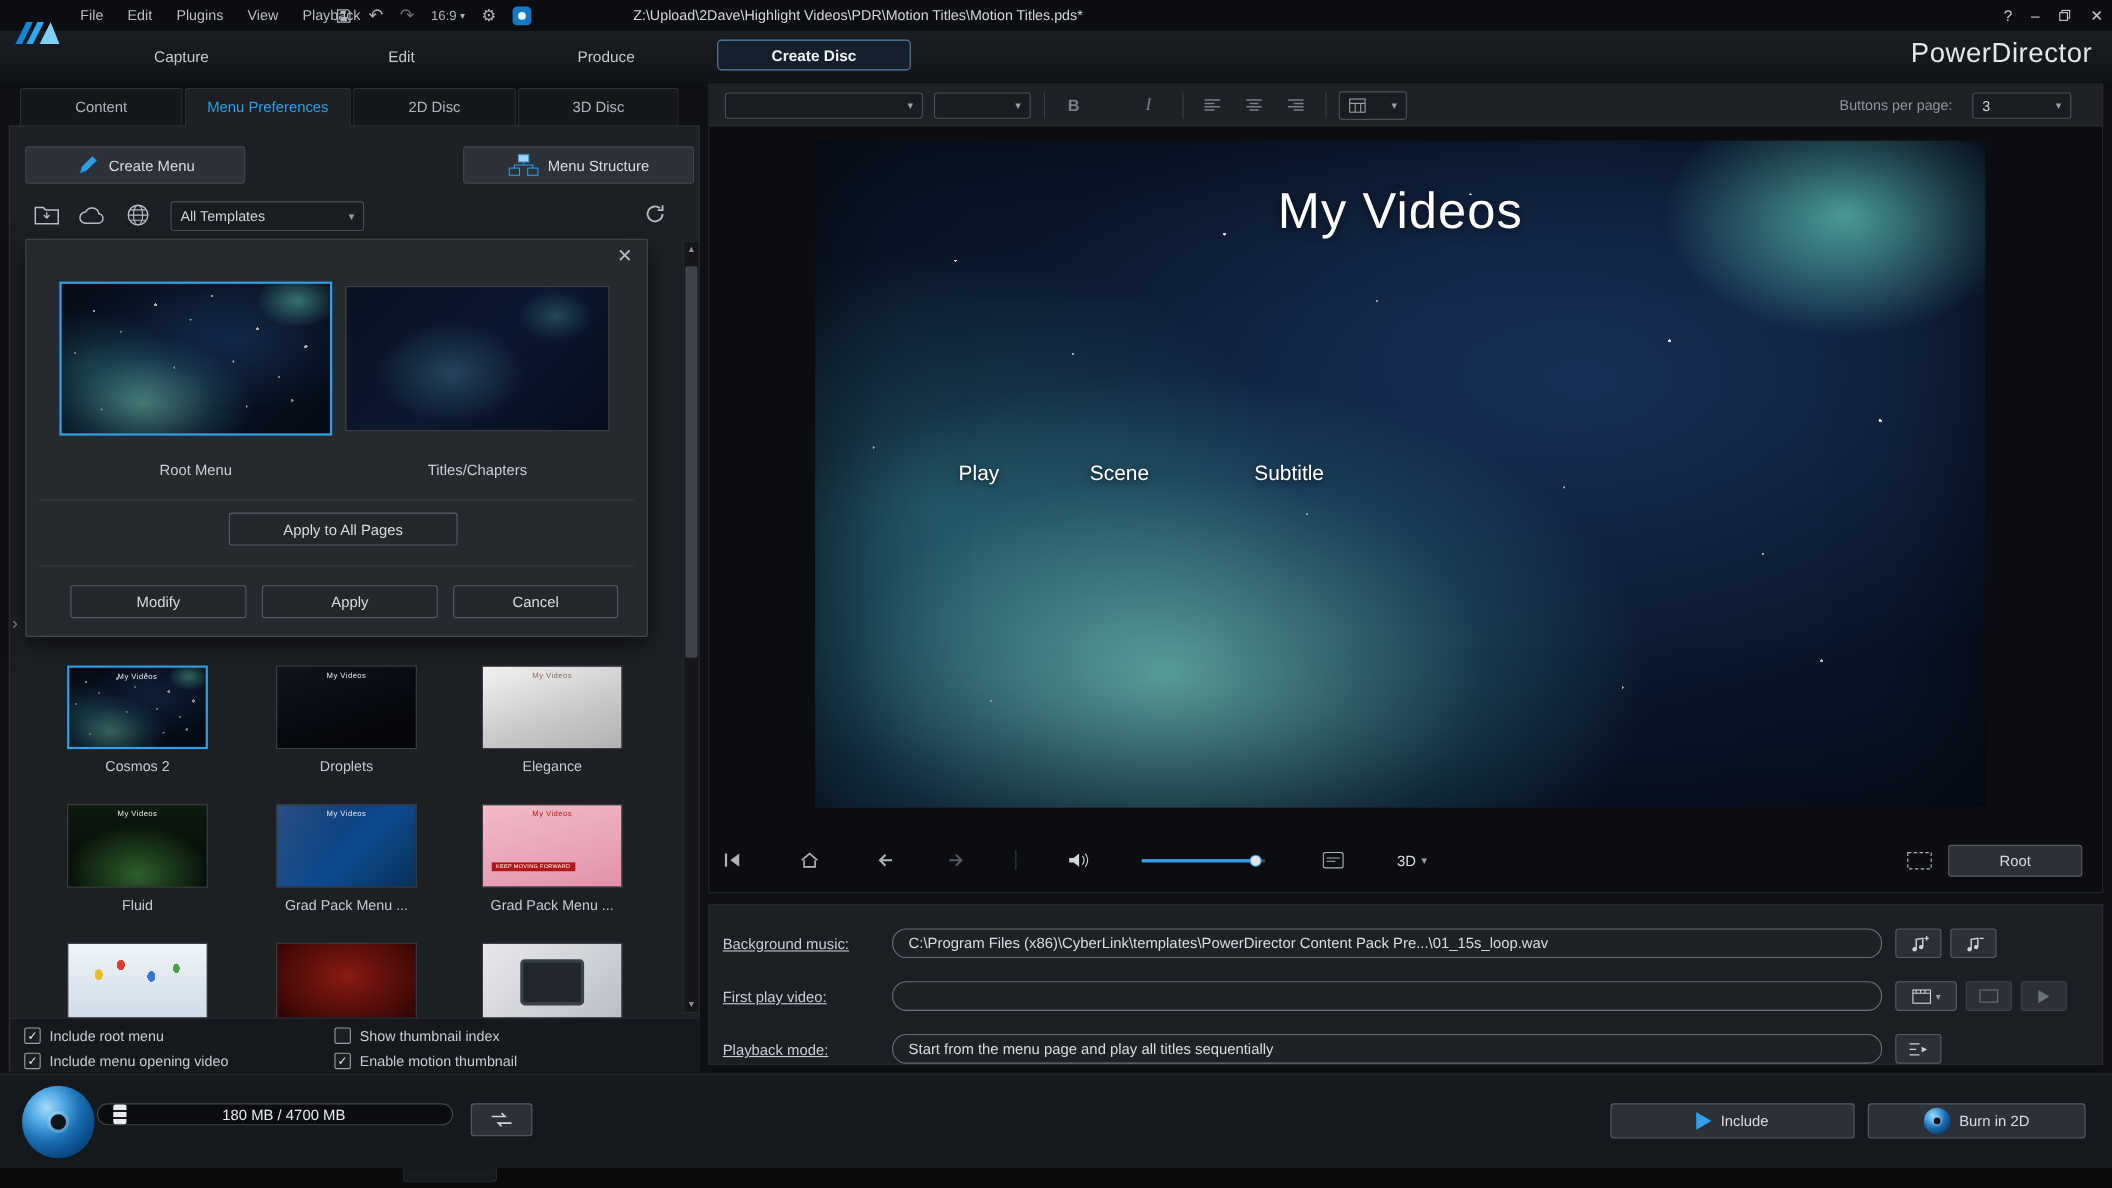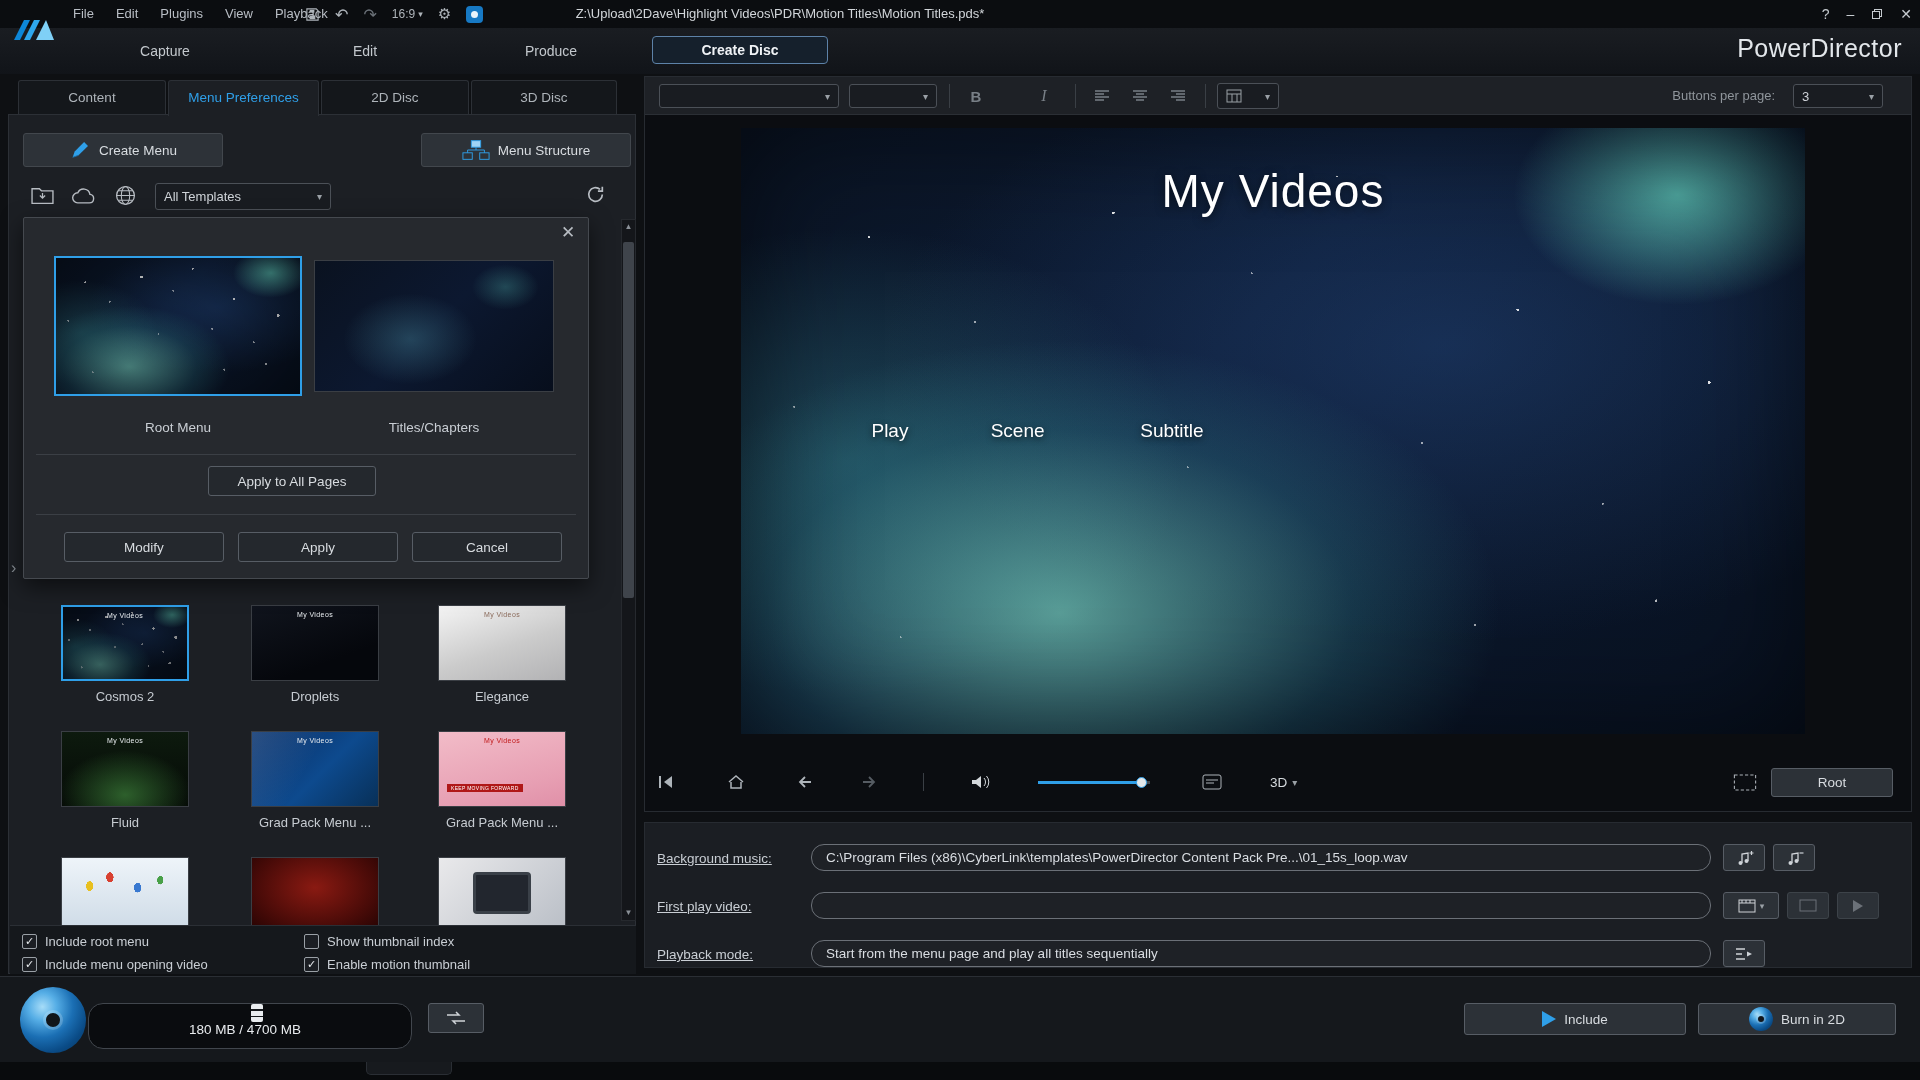--- a/index.html
+++ b/index.html
@@ -135,21 +135,21 @@
 
 
 .settings { position:absolute; left:644px; top:822px; width:1268px; height:146px; background:#1b1e23; border:1px solid #272b31; }
 .slabel { position:absolute; left:12px; color:#c9ced4; font-size:13.5px;text-decoration:underline; }
 
 
 .bottombar { position:absolute; left:0; top:976px; width:1920px; height:86px; background:#15181c; border-top:1px solid #2a2e34; }
 .disc { border-radius:50%; background:radial-gradient(circle at 34% 30%, #a6dcf8 0%, #56aee6 22%, #1b6fb4 48%, #0a4b86 72%, #063158 100%); position:relative; }
 .disc::after { content:""; position:absolute; left:50%; top:50%; width:14px; height:14px; margin:-7px 0 0 -7px; border-radius:50%; background:#11151a; box-shadow:0 0 0 3px rgba(255,255,255,.18); }
 .disc.mini::after { width:6px; height:6px; margin:-3px 0 0 -3px; box-shadow:0 0 0 2px rgba(255,255,255,.2); }
-.pill { position:absolute; left:88px; top:26px; width:324px; height:46px; border-radius:15px; background:#0a0c0f; border:1px solid #41464d; display:flex; align-items:center;flex-direction:column; }
+.pill { position:absolute; left:88px; top:26px; width:324px; height:20px; border-radius:15px; background:#0a0c0f; border:1px solid #41464d; display:flex; align-items:center; }
 .meter { width:12px; height:18px; background:linear-gradient(#e9ecef 0 30%, #15181c 30% 38%, #e9ecef 38% 64%, #15181c 64% 72%, #e9ecef 72% 100%); border-radius:2px; margin-left:14px; }
 .pill-text { flex:1; text-align:center; color:#e9ecef; font-size:13.5px; padding-right:10px; }
 .bottomstrip { position:absolute; left:0; top:1062px; width:1920px; height:18px; background:#090b0d; }
 .handle { position:absolute; left:366px; top:0; width:86px; height:13px; background:#171a1e; border:1px solid #2a2e34; border-top:none; border-radius:0 0 5px 5px; }
 .play-tri { width:0; height:0; border-left:14px solid #2f9fe8; border-top:8px solid transparent; border-bottom:8px solid transparent; }
 svg { display:block; }
 </style>
 </head>
 <body>
 
@@ -268,21 +268,21 @@
     <div class="popup">
       <div class="popup-close">✕</div>
 
       <div class="thumb sel space" style="left:30px;top:38px;width:248px;height:140px;"></div>
       <div class="thumb space-dark" style="left:290px;top:42px;width:240px;height:132px;"></div>
 
       <div class="pg-label" style="left:30px;top:202px;width:248px;">Root Menu</div>
       <div class="pg-label" style="left:290px;top:202px;width:240px;">Titles/Chapters</div>
 
       <div class="hr" style="top:236px;"></div>
-      <div class="btn" style="left:184px;top:248px;width:168px;height:30px;background:#24282d;">Apply to All Pages</div>
+      <div class="btn" style="left:184px;top:248px;width:208px;height:30px;background:#24282d;">Apply to All Pages</div>
       <div class="hr" style="top:296px;"></div>
 
       <div class="btn" style="left:40px;top:314px;width:160px;height:30px;background:#24282d;">Modify</div>
       <div class="btn" style="left:214px;top:314px;width:160px;height:30px;background:#24282d;">Apply</div>
       <div class="btn" style="left:388px;top:314px;width:150px;height:30px;background:#24282d;">Cancel</div>
     </div>
 
     <div style="position:absolute;left:2px;top:444px;color:#8a9097;font-size:16px;">›</div>
 
     <div class="thumb sel space" style="left:52px;top:490px;width:128px;height:76px;">

